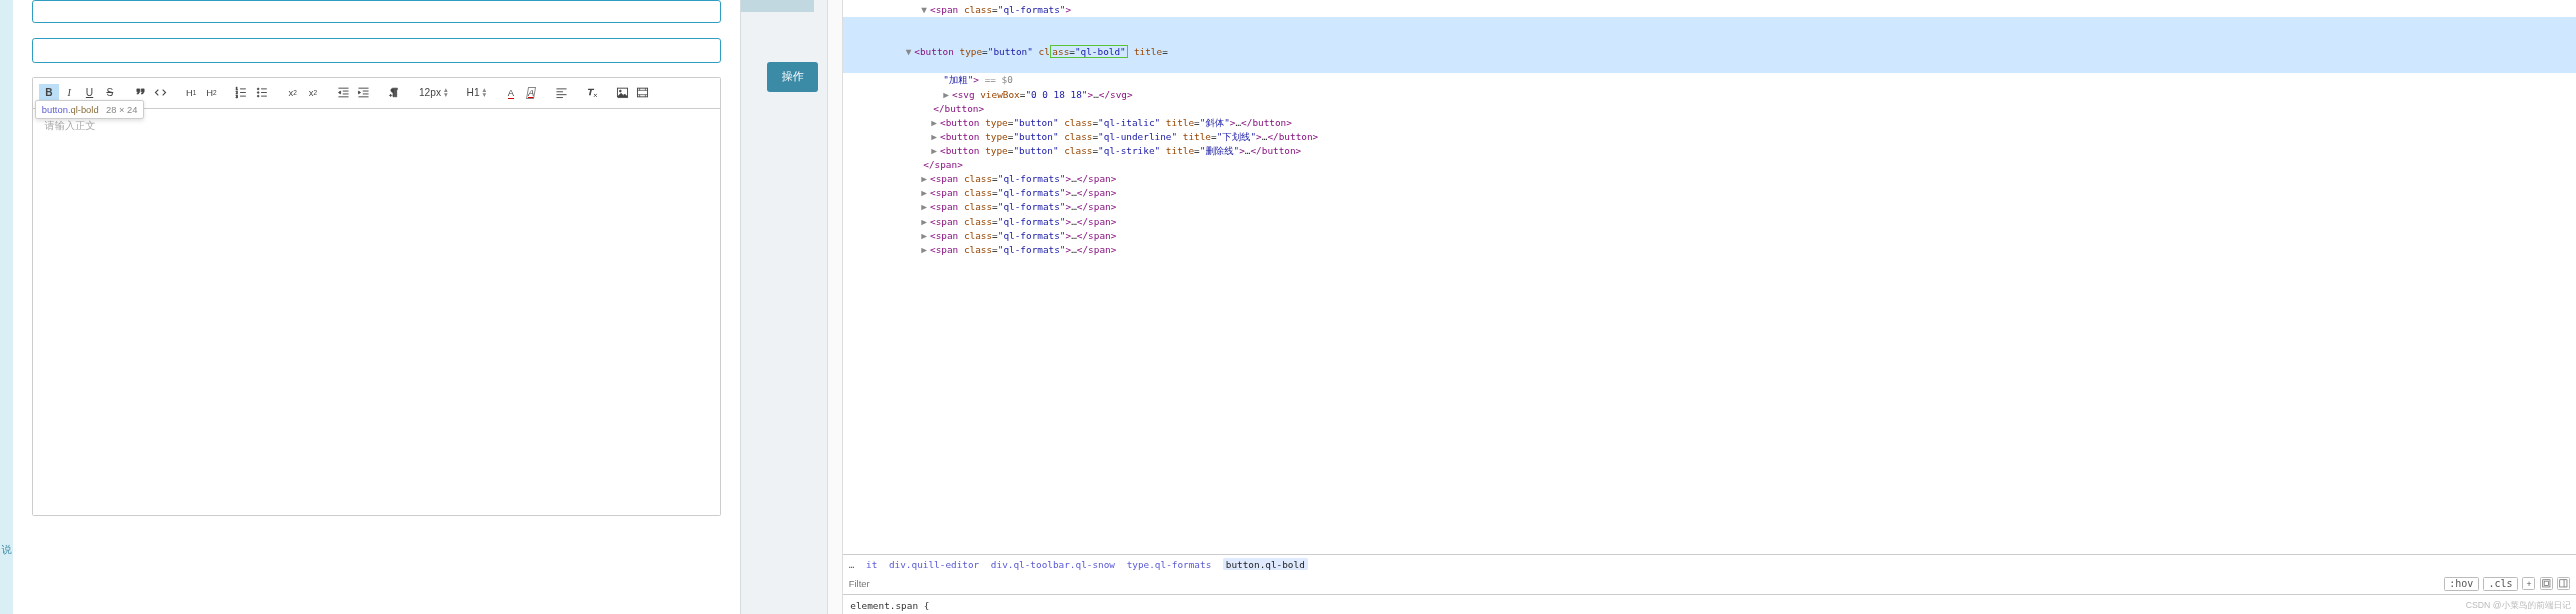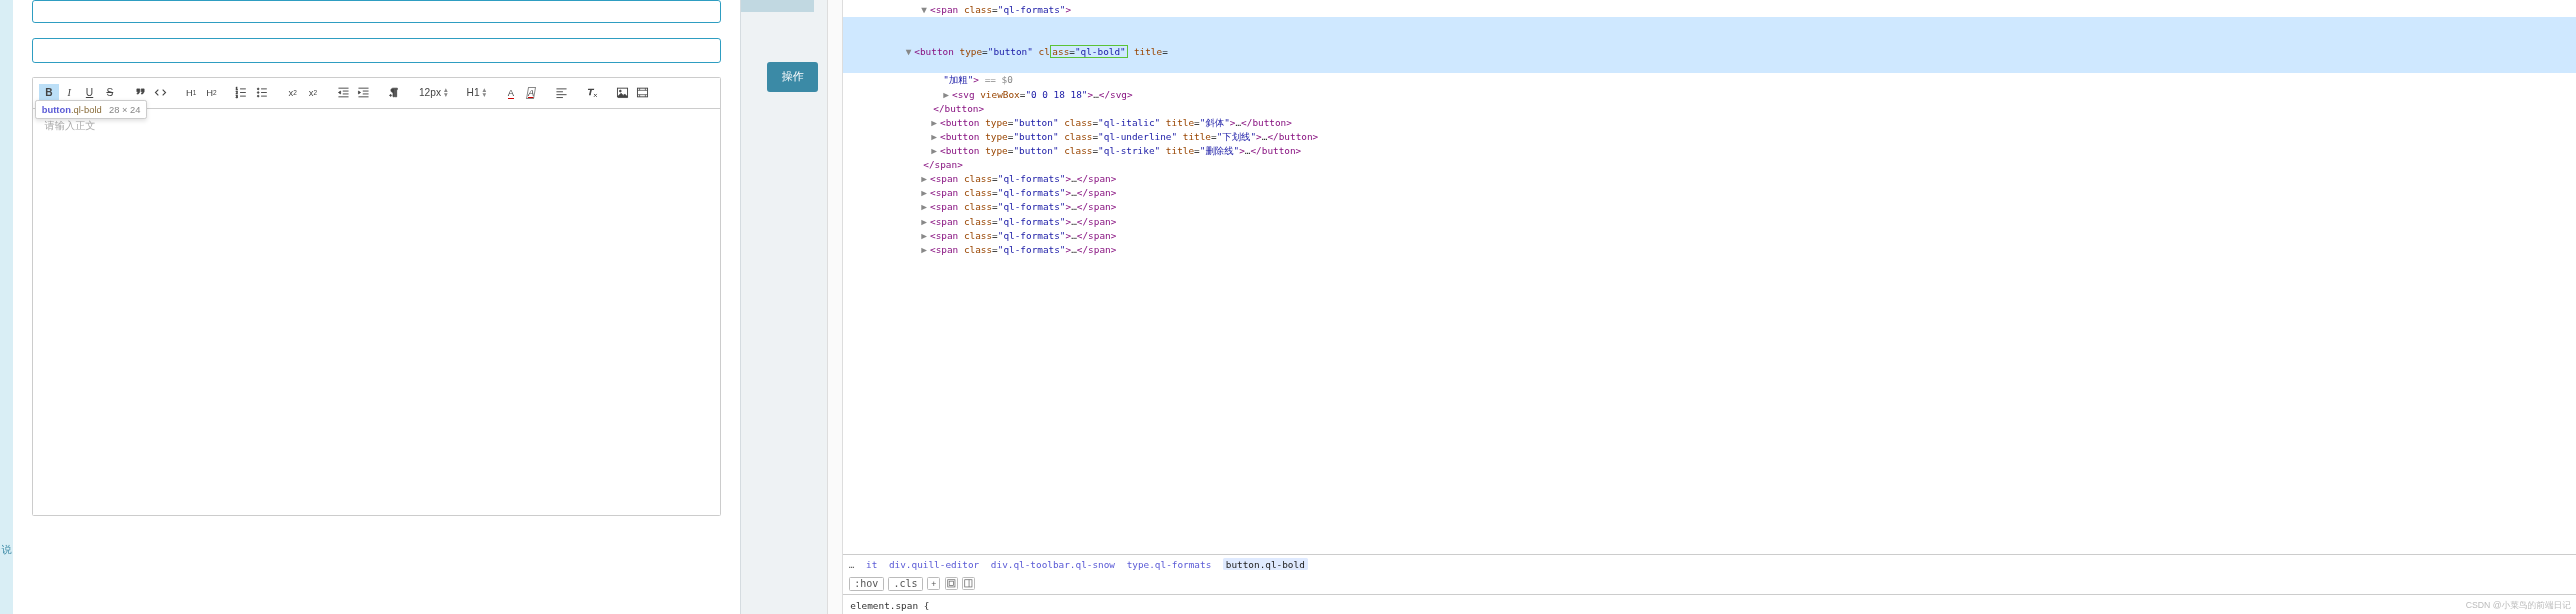--- a/index.html
+++ b/index.html
@@ -14,21 +14,21 @@
 .toolbar { display: flex; align-items: center; padding: 4.4px 5.8px; border-bottom: 0.7px solid #ccc; gap: 0; height: 30.5px; }
 .ql-formats { display: inline-flex; margin-right: 10.2px; align-items: center; }
 .tb-btn { width: 20.3px; height: 17.4px; display: inline-flex; align-items: center; justify-content: center; cursor: pointer; color: #444; user-select: none; }
 .tb-btn svg { width: 13px; height: 13px; stroke: currentColor; fill: currentColor; }
 .highlighted { background: #bcdff7; }
 .picker { display: inline-flex; align-items: center; gap: 2.9px; padding: 0 4.4px; height: 17.4px; cursor: pointer; color: #444; }
 .picker .caret2 { font-size: 7.3px; color: #888; display:inline-flex; flex-direction:column; line-height:4.4px; }
 .editor-body { height: 406px; padding: 10.2px 11.6px; }
 .placeholder { color: #aaa; font-size: 10.2px; }
 .tooltip { position: absolute; top: 100px; left: 22px; background: #fff; border: 0.7px solid #ccc; border-radius: 2.2px; padding: 2.9px 5.8px; font-size: 9.4px; box-shadow: 0 1.5px 4.4px rgba(0,0,0,0.12); display: flex; align-items: center; gap: 7.3px; }
-.tooltip .sel-blue { color: #5b5bd6; font-weight: 700; }
+.tooltip .sel-blue { color: #5b5bd6; font-weight: 400; }
 .tooltip .sel-brown { color: #8a6d3b; font-weight: 500; }
 .tooltip .dims { color: #888; }
 .side-strip { width: 87px; background: #eef2f4; position: relative; border-left: 0.7px solid #d5dce0; }
 .side-pill { position: absolute; top: 62px; right: 8.7px; background: #3b8aa6; color: #fff; padding: 7.3px 14.5px; border-radius: 2.9px; font-size: 11px; }
 .side-strip::before { content:""; position:absolute; top:0; left:0; right:13px; height:11.6px; background:#3b8aa6; opacity:0.25; }
 .scroll-gap { width: 16px; background: #fafafa; border-left: 0.7px solid #ddd; border-right: 0.7px solid #ddd; }
 .devtools { flex: 1; display: flex; flex-direction: column; background: #fff; font-family: Menlo, Consolas, monospace; font-size: 9.4px; }
 .dom-tree { flex: 1; padding: 2.9px 0 2.9px 7.3px; overflow: hidden; line-height: 1.5; }
 .dom-tree .ln { white-space: pre; }
 .dom-tree .hl { background: #cfe8ff; display:block; padding-left: 71px; margin-left: -71px; }
@@ -243,20 +243,21 @@
       <span class="dots">…</span>
       <span class="bc-item">it</span>
       <span class="bc-item">div.quill-editor</span>
       <span class="bc-item">div.ql-toolbar.ql-snow</span>
       <span class="bc-item">type.ql-formats</span>
       <span class="bc-item active">button.ql-bold</span>
     </div>
 
 
     <div class="filter-row">
+      <input placeholder="Filter" style="">
       <span class="chip">:hov</span>
       <span class="chip">.cls</span>
       <span class="icon-box">+</span>
       <span class="icon-box">
           <svg width="8.7" height="8.7" viewBox="0 0 12 12">
             <rect x="1" y="1" width="10" height="10" fill="none" stroke="#666"></rect>
             <rect x="3" y="3" width="6" height="6" fill="none" stroke="#666"></rect>
           </svg>
         </span>
       <span class="icon-box">

